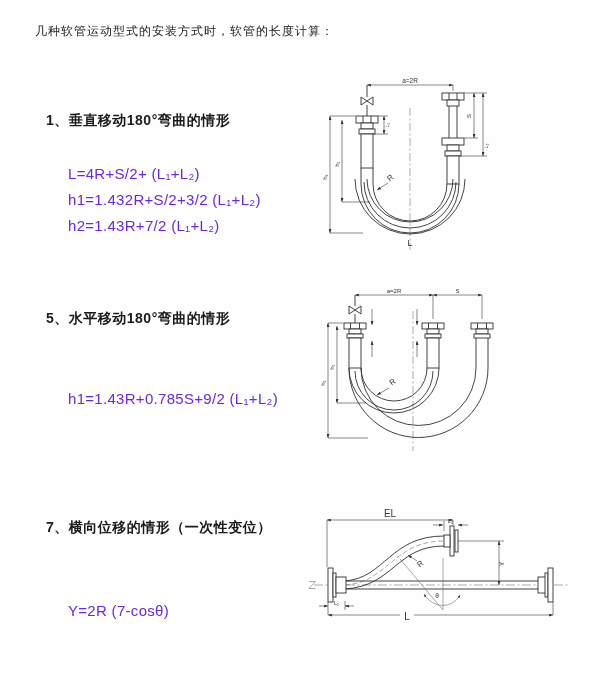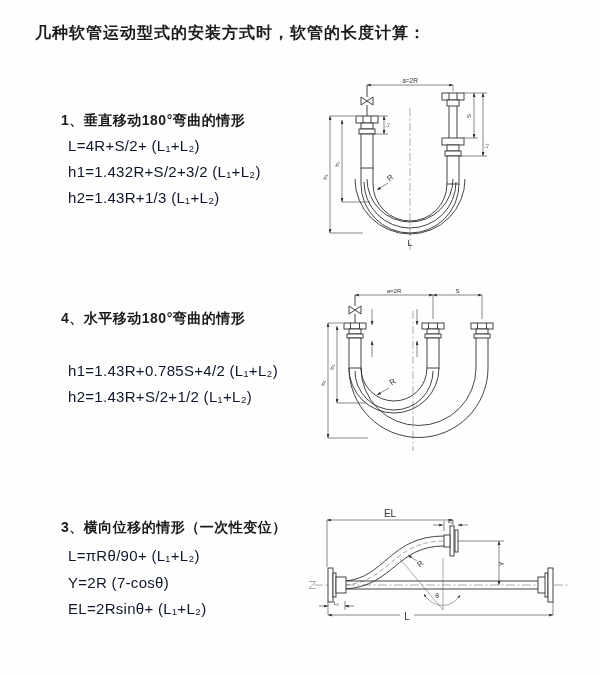--- a/index.html
+++ b/index.html
@@ -1,51 +1,48 @@
 <!DOCTYPE html>
 <html><head>
 <meta charset="utf-8">
 <style>
   html,body{margin:0;padding:0;background:#ffffff;}
   .page{
     position:relative;width:600px;height:675px;background:#fefefe;overflow:hidden;
     font-family:"Liberation Sans","DejaVu Sans",sans-serif;color:#1b1b1b;
   }
   .line{position:absolute;white-space:nowrap;}
-  .title{font-size:16px;font-weight:bold;letter-spacing:1px;}
-  .heading{font-size:14px;font-weight:bold;letter-spacing:0.5px;margin-left:15px;}
-  .formula{font-size:15px;font-weight:normal;letter-spacing:0.3px;color:#0f172a;}
+  .title{font-size:12px;font-weight:normal;letter-spacing:1px;}
+  .heading{font-size:14px;font-weight:bold;letter-spacing:0.5px;}
+  .formula{font-size:15px;font-weight:normal;letter-spacing:0.3px;color:#6d28d9;margin-top:28px;}
   svg{position:absolute;overflow:visible;}
   svg text{font-family:"Liberation Sans","DejaVu Sans",sans-serif;fill:#333;}
   .draw{stroke:#2f2f2f;stroke-width:0.9;fill:none;}
   .part{stroke:#2f2f2f;stroke-width:0.9;fill:#ffffff;}
   .dim{stroke:#3a3a3a;stroke-width:0.6;fill:none;}
   .thin{stroke:#555;stroke-width:0.5;fill:none;}
   .cl{stroke:#777;stroke-width:0.6;fill:none;}
 </style>
 </head>
 <body>
 
 <div class="page">
 
   <div class="line title" style="left:35px;top:23px">几种软管运动型式的安装方式时，软管的长度计算：</div>
 
   <div class="line heading" style="left:46px;top:112px">1、垂直移动180°弯曲的情形</div>
   <div class="line formula" style="left:68px;top:137px">L=4R+S/2+ (L₁+L₂)</div>
   <div class="line formula" style="left:68px;top:163px">h1=1.432R+S/2+3/2 (L₁+L₂)</div>
-  <div class="line formula" style="left:68px;top:189px">h2=1.43R+1/3 (L₁+L₂)</div>
-
-  <div class="line heading" style="left:46px;top:310px">4、水平移动180°弯曲的情形</div>
-  <div class="line formula" style="left:68px;top:362px">h1=1.43R+0.785S+4/2 (L₁+L₂)</div>
-  <div class="line formula" style="left:68px;top:388px">h2=1.43R+S/2+1/2 (L₁+L₂)</div>
-
-  <div class="line heading" style="left:46px;top:519px">3、横向位移的情形（一次性变位）</div>
-  <div class="line formula" style="left:68px;top:547px">L=πRθ/90+ (L₁+L₂)</div>
+  <div class="line formula" style="left:68px;top:189px">h2=1.43R+7/2 (L₁+L₂)</div>
+
+  <div class="line heading" style="left:46px;top:310px">5、水平移动180°弯曲的情形</div>
+  <div class="line formula" style="left:68px;top:362px">h1=1.43R+0.785S+9/2 (L₁+L₂)</div>
+
+  <div class="line heading" style="left:46px;top:519px">7、横向位移的情形（一次性变位）</div>
   <div class="line formula" style="left:68px;top:574px">Y=2R (7-cosθ)</div>
-  <div class="line formula" style="left:68px;top:600px">EL=2Rsinθ+ (L₁+L₂)</div>
 
   <svg style="left:318px;top:72px" width="215" height="185" viewBox="0 0 215 185">
     <defs>
       <marker id="a1" markerWidth="7" markerHeight="5" refX="6.5" refY="2.5" orient="auto-start-reverse">
         <path d="M0,0 L6.5,2.5 L0,5 z" fill="#333"></path>
       </marker>
       <pattern id="br1" width="3.2" height="3.2" patternUnits="userSpaceOnUse">
         <path d="M0,0 L3.2,3.2 M3.2,0 L0,3.2" stroke="#777" stroke-width="0.45"></path>
       </pattern>
     </defs>

